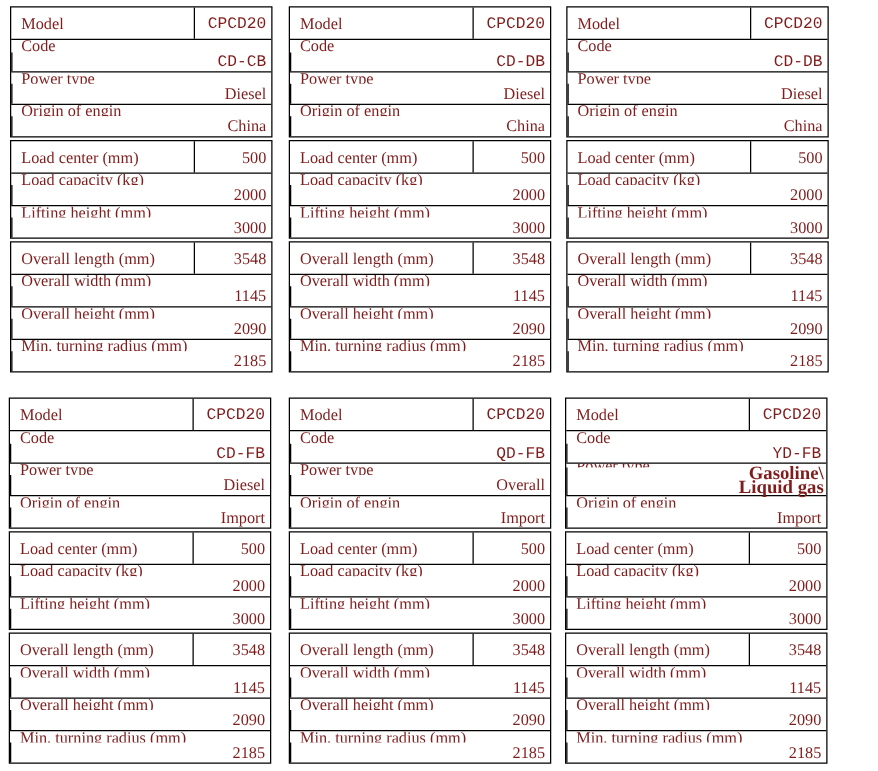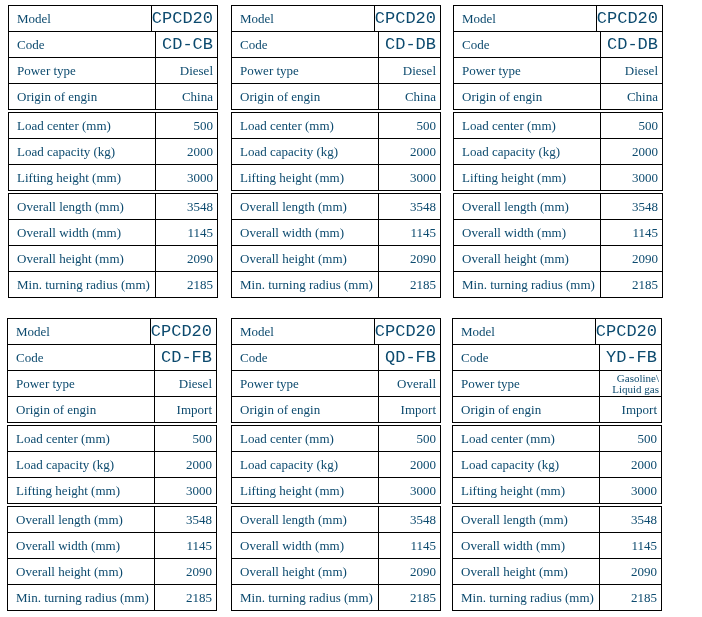--- a/index.html
+++ b/index.html
@@ -5,21 +5,21 @@
   html, body {
     margin: 0;
     padding: 0;
     background: #ffffff;
   }
   #canvas {
     position: relative;
     width: 702px;
     height: 617px;
     background: #ffffff;
-    color: #0c4a6e;
+    color: #7f1d1d;
     font-family: "Liberation Serif", serif;
     overflow: hidden;
   }
   .spec-table {
     position: absolute;
     width: 210px;
   }
   .pos-0 { left: 8px;   top: 5px; }
   .pos-1 { left: 231px; top: 5px; }
   .pos-2 { left: 453px; top: 5px; }
@@ -30,20 +30,21 @@
     border: 1px solid #000000;
     margin-bottom: 2px;
     background: #ffffff;
   }
   .row {
     display: flex;
     height: 25px;
   }
   .row + .row {
     border-top: 1px solid #000000;
+    flex-direction: column;
   }
   .cell-label {
     width: 146px;
     box-sizing: border-box;
     padding-left: 8px;
     display: flex;
     align-items: center;
     font-size: 13px;
     white-space: nowrap;
     overflow: hidden;
@@ -54,28 +55,29 @@
     box-sizing: border-box;
     display: flex;
     align-items: center;
     justify-content: flex-end;
     padding-right: 4px;
     font-size: 13px;
     text-align: right;
   }
   .cell-value.mono {
     font-family: "Liberation Mono", monospace;
-    font-size: 17px;
+    font-size: 13px;
     letter-spacing: 0px;
   }
   .cell-value.multiline {
-    font-size: 11px;
+    font-size: 15px;
     line-height: 11px;
     white-space: pre-line;
     padding-right: 2px;
+    font-weight: bold;
   }
 </style>
 </head>
 <body>
 
 <div id="canvas">
     <div class="spec-table pos-0">
       <div class="block">
         <div class="row">
           <div class="cell-label">Model</div>

